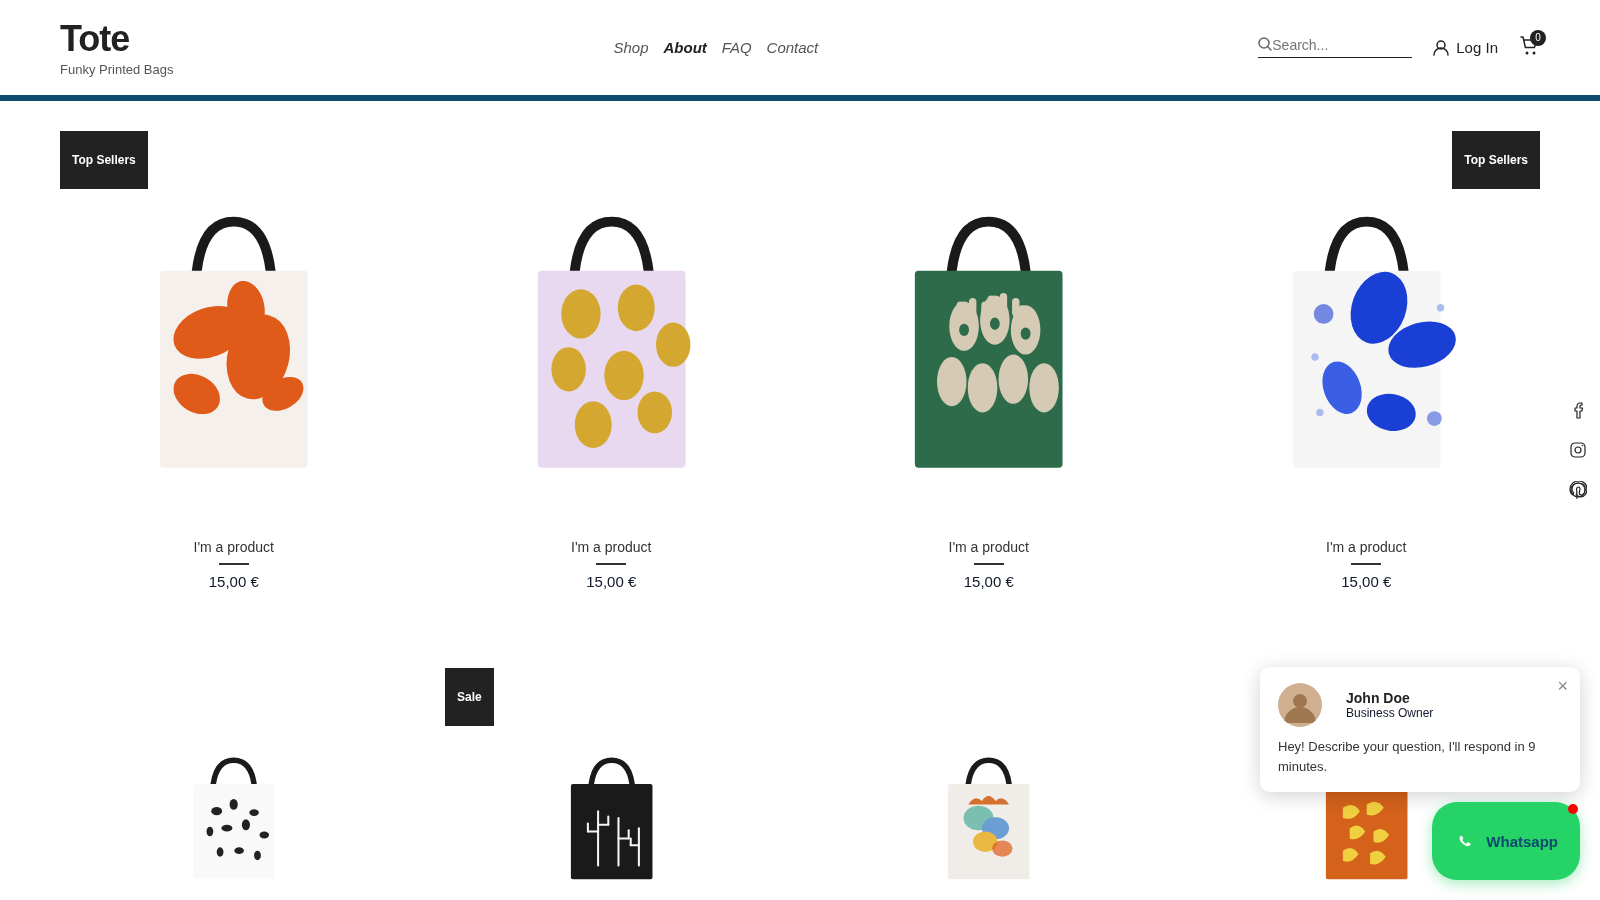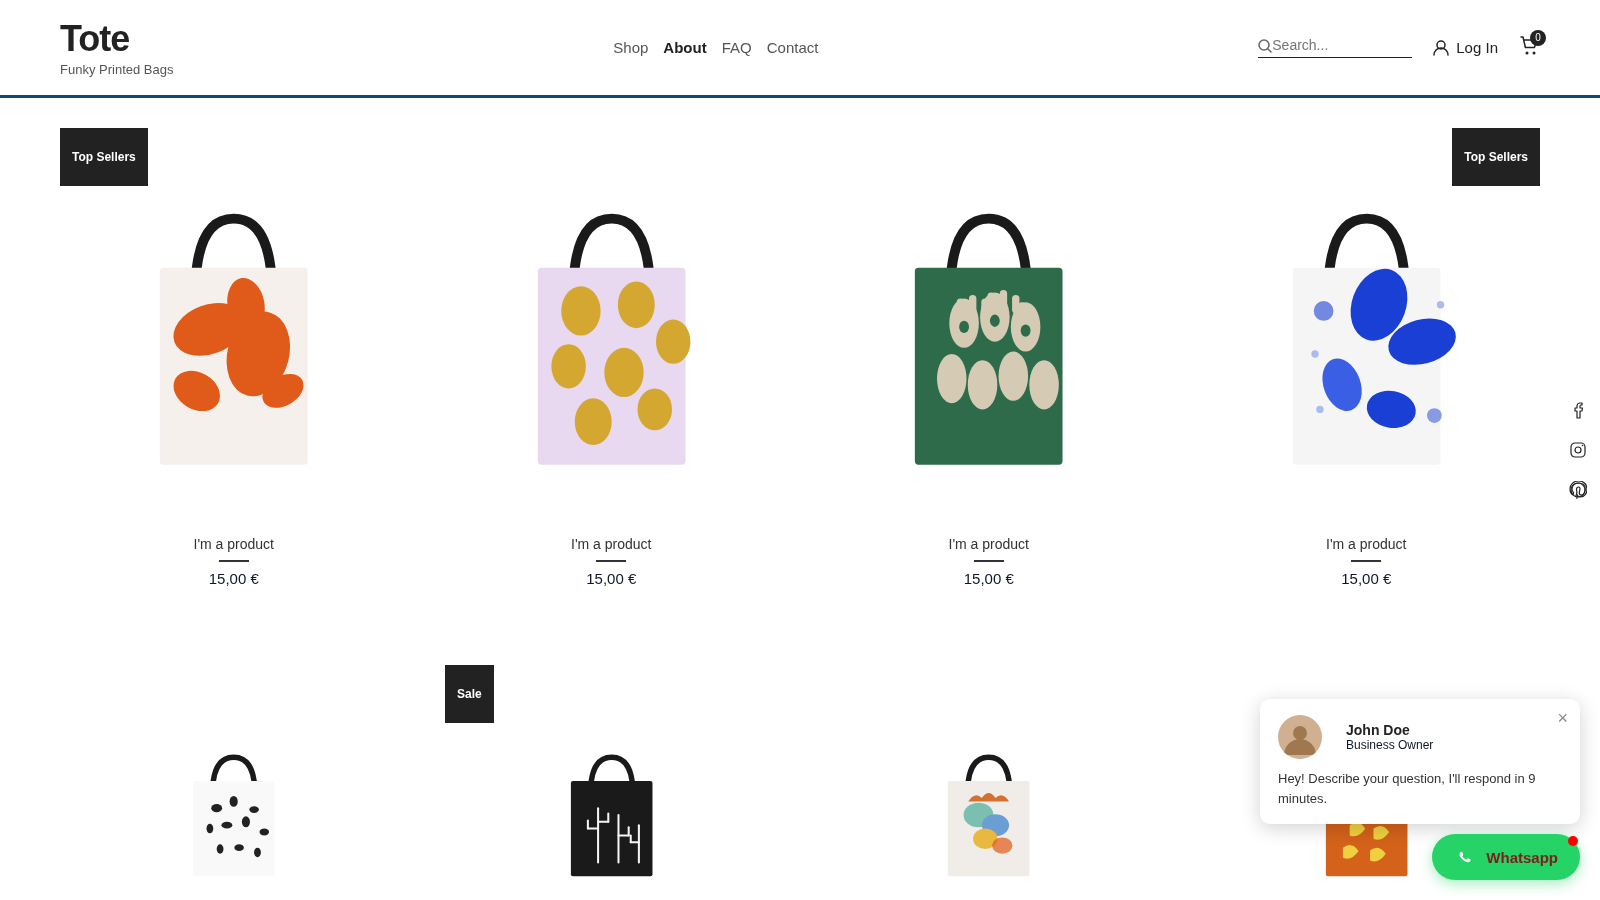--- a/index.html
+++ b/index.html
@@ -4,41 +4,41 @@
   <style>
     * { box-sizing: border-box; margin: 0; padding: 0; }
     body { font-family: 'Helvetica Neue', Arial, sans-serif; background: #fff; color: #222; overflow-x: hidden; }
 
     
     header {
       display: flex;
       align-items: center;
       justify-content: space-between;
       padding: 18px 60px;
-      border-bottom: 3px solid #0c4a6e;
+      border-bottom: 6px solid #0c4a6e;
       position: sticky;
       top: 0;
       background: #fff;
       z-index: 100;
     }
     .logo-area { display: flex; flex-direction: column; }
     .logo-title { font-size: 36px; font-weight: 900; letter-spacing: -1px; }
     .logo-subtitle { font-size: 13px; color: #555; margin-top: 2px; }
-    nav { display: flex; gap: 15px; }
+    nav { display: flex; gap: 15px; font-style: italic; }
     nav a {
       text-decoration: none;
       color: #555;
       font-size: 15px;
       font-weight: 400;
     }
     nav a.active { color: #222; font-weight: 700; }
     .header-right { display: flex; align-items: center; gap: 20px; }
     .search-box {
       display: flex;
-      align-items: flex-end;
+      align-items: flex-start;
       border-bottom: 1.5px solid #222;
       padding-bottom: 4px;
       gap: 0;
     }
     .search-box input {
       border: none;
       outline: none;
       font-size: 14px;
       width: 140px;
       color: #555;
@@ -186,24 +186,24 @@
       right: 12px;
       background: none;
       border: none;
       font-size: 18px;
       cursor: pointer;
       color: #888;
       line-height: 1;
     }
     .whatsapp-btn {
       background: #25D366;
-      color: #7f1d1d;
+      color: #0c4a6e;
       border: none;
       border-radius: 25px;
-      padding: 12px 22px;
+      padding: 28px 22px;
       font-size: 15px;
       font-weight: 600;
       display: flex;
       align-items: center;
       gap: 10px;
       cursor: pointer;
       box-shadow: 0 4px 14px rgba(37,211,102,0.4);
       position: relative;
     }
     .whatsapp-btn .wa-dot {

